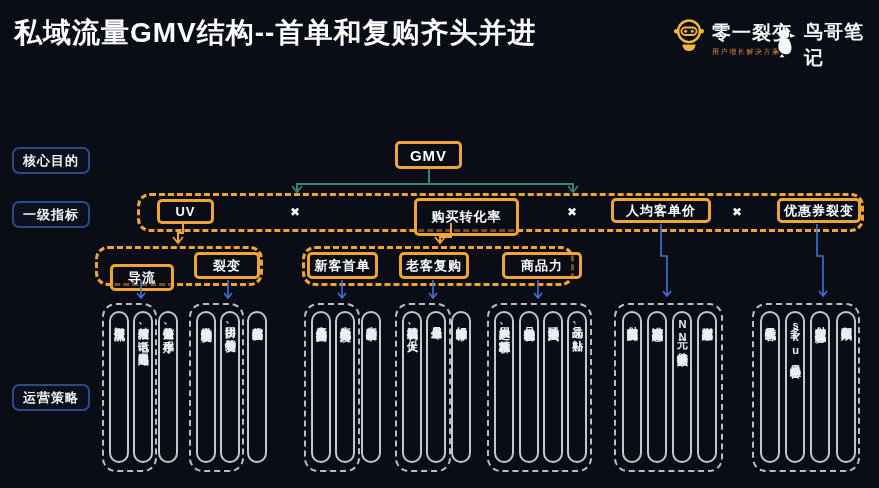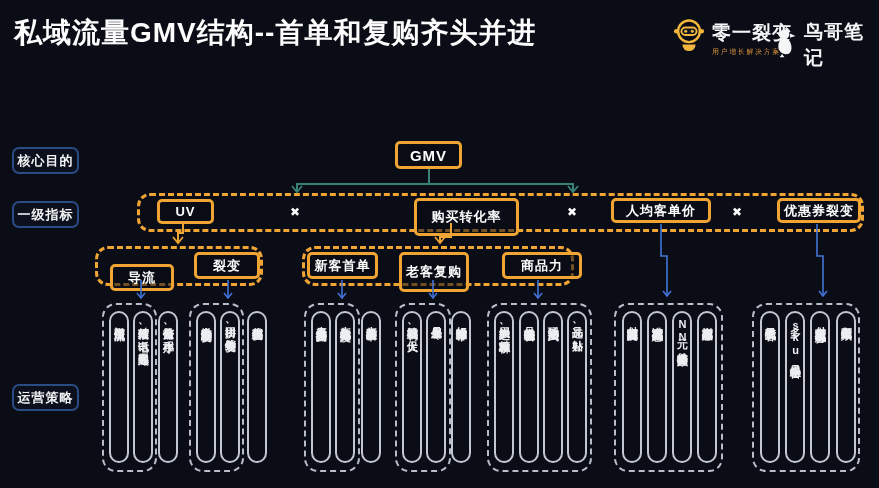--- a/index.html
+++ b/index.html
@@ -14,21 +14,21 @@
     font-size:28px; font-weight:bold; letter-spacing:1px; color:#fdfdfd;
   }
   
   .logo{position:absolute; display:flex; align-items:center; gap:6px;}
   .logo1{left:672px; top:17px;}
   .logo2{left:774px; top:19px;}
   .logo-name{font-size:19px; font-weight:bold; color:#f5f6f8; letter-spacing:1px; display:block;}
   .logo-tag{display:block; font-size:7px; color:#d98f3a; letter-spacing:1.6px; margin-top:1px;}
   
   .rowlab{
-    position:absolute; left:12px; width:67px; height:27px; box-sizing:border-box;
+    position:absolute; left:12px; width:78px; height:27px; box-sizing:border-box;
     border:2px solid #2b4b85; border-radius:7px; background:#0c101d;
     display:flex; align-items:center; justify-content:center;
     font-size:13px; font-weight:bold; color:#f2f3f5; letter-spacing:1px;
   }
   
   .obox{
     position:absolute; box-sizing:border-box;
     border:3px solid #efa433; border-radius:5px; background:rgba(10,12,22,.55);
     display:flex; align-items:center; justify-content:center;
     font-size:13px; font-weight:bold; color:#fdfdfd; letter-spacing:1px;
@@ -115,21 +115,21 @@
   <div class="obox" style="left:611px;top:198px;width:100px;height:25px">人均客单价</div>
   <div class="mult" style="left:728px;top:203px">✖</div>
   <div class="obox" style="left:777px;top:198px;width:84px;height:25px">优惠券裂变</div>
 
   <div class="odash" style="left:95px;top:246px;width:168px;height:40px"></div>
   <div class="obox" style="left:110px;top:264px;width:64px;height:27px">导流</div>
   <div class="obox" style="left:194px;top:252px;width:66px;height:27px">裂变</div>
 
   <div class="odash" style="left:302px;top:246px;width:272px;height:40px"></div>
   <div class="obox" style="left:307px;top:252px;width:71px;height:27px">新客首单</div>
-  <div class="obox" style="left:399px;top:252px;width:70px;height:40px">老客复购</div>
+  <div class="obox" style="left:399px;top:252px;width:70px;height:27px">老客复购</div>
   <div class="obox" style="left:502px;top:252px;width:80px;height:27px">商品力</div>
 
   <div class="wdash" style="left:102px;width:55px"></div>
   <div class="vbox" style="left:109px">
       <span>门店引流卡引流</span>
     </div>
   <div class="vbox" style="left:133px">
       <span>精准短信、电话、客服通知</span>
     </div>
   <div class="vbox" style="left:158px">

